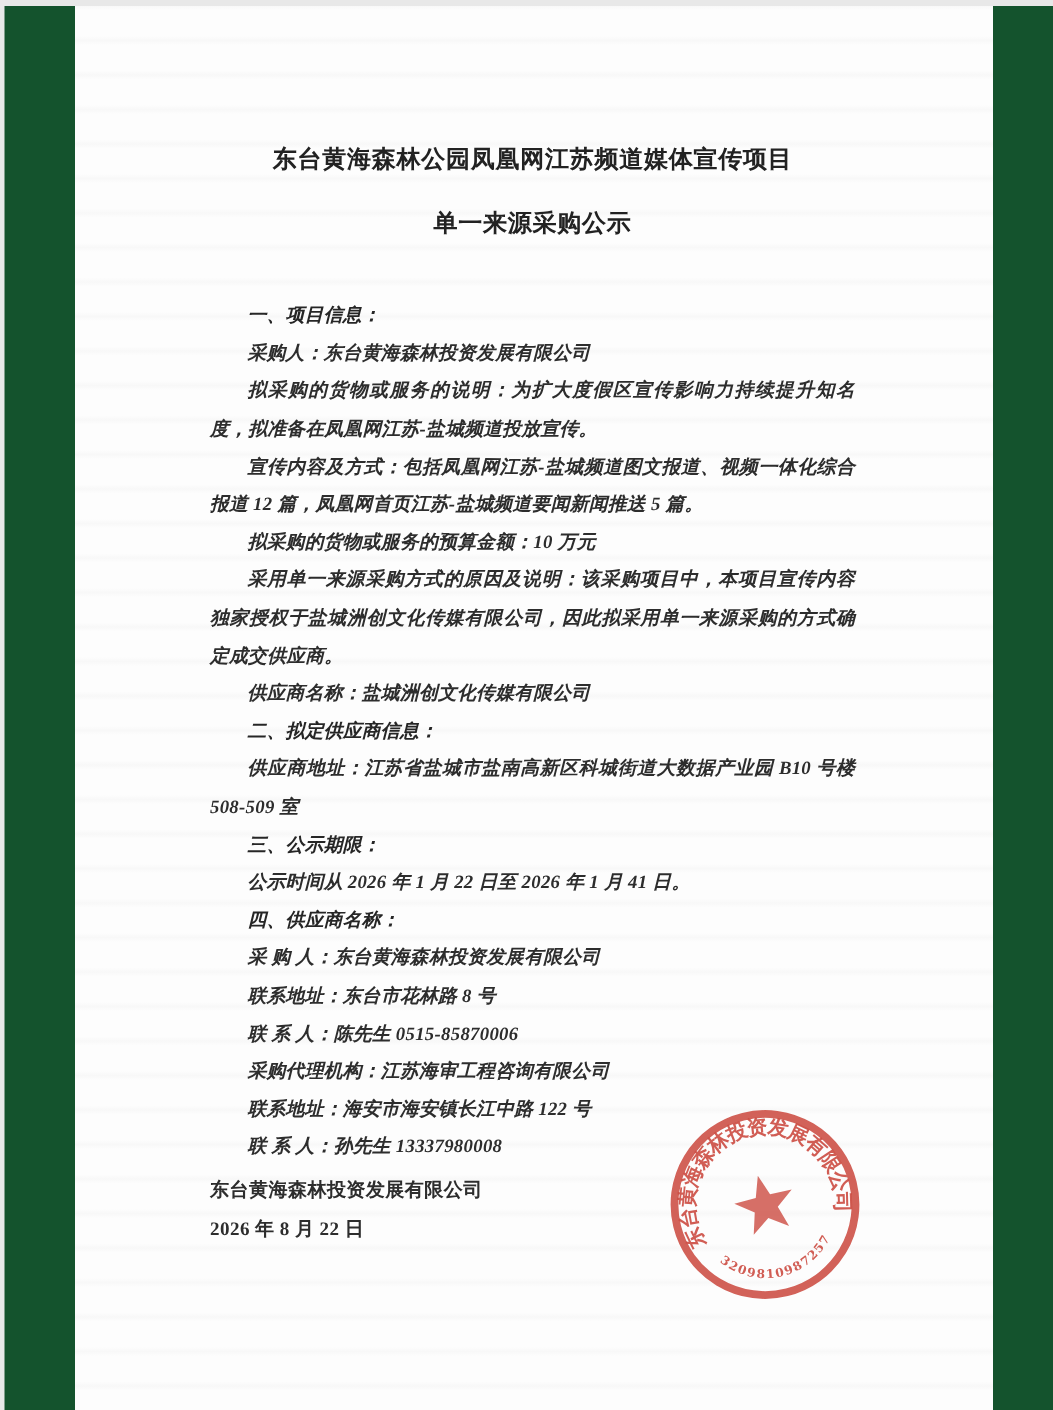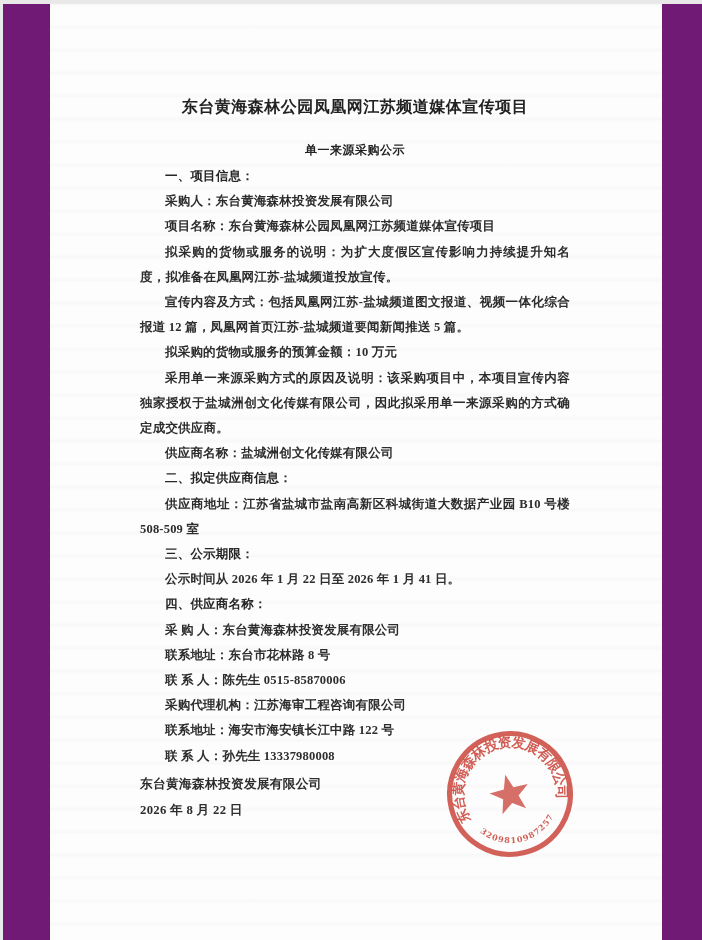--- a/index.html
+++ b/index.html
@@ -5,21 +5,21 @@
   html, body {
     margin: 0;
     padding: 0;
     background: #ffffff;
     font-family: "Liberation Serif", "DejaVu Serif", serif;
   }
   .stage {
     position: relative;
     width: 702px;
     height: 940px;
-    background: #701a75;
+    background: #14532d;
     overflow: hidden;
   }
   .edge-top {
     position: absolute;
     left: 0; top: 0;
     width: 702px; height: 4px;
     background: #e8e8e8;
   }
   .edge-left {
     position: absolute;
@@ -47,30 +47,31 @@
     margin: 0;
     font-size: 16px;
     font-weight: 700;
     letter-spacing: 0.5px;
     text-align: center;
     color: #222222;
     line-height: 24px;
   }
   .doc-subtitle {
     margin: 19px 0 0 0;
-    font-size: 12px;
+    font-size: 16px;
     font-weight: 700;
     letter-spacing: 0.5px;
     text-align: center;
     color: #222222;
     line-height: 24px;
   }
   .doc-body {
-    margin-top: 2px;
+    margin-top: 36px;
     width: 430px;
+    font-style: italic;
   }
   .para {
     margin: 0;
     font-size: 12.5px;
     font-weight: 600;
     letter-spacing: 0.2px;
     line-height: 25.2px;
     text-indent: 2em;
     text-align: justify;
     color: #2d2d2d;
@@ -143,21 +144,20 @@
   <div class="edge-top"></div>
   <div class="edge-left"></div>
 
   <div class="paper">
     <h1 class="doc-title">东台黄海森林公园凤凰网江苏频道媒体宣传项目</h1>
     <h2 class="doc-subtitle">单一来源采购公示</h2>
 
     <div class="doc-body">
         <p class="para heading">一、项目信息：</p>
         <p class="para">采购人：东台黄海森林投资发展有限公司</p>
-        <p class="para">项目名称：东台黄海森林公园凤凰网江苏频道媒体宣传项目</p>
         <p class="para">拟采购的货物或服务的说明：为扩大度假区宣传影响力持续提升知名度，拟准备在凤凰网江苏-盐城频道投放宣传。</p>
         <p class="para">宣传内容及方式：包括凤凰网江苏-盐城频道图文报道、视频一体化综合报道 12 篇，凤凰网首页江苏-盐城频道要闻新闻推送 5 篇。</p>
         <p class="para">拟采购的货物或服务的预算金额：10 万元</p>
         <p class="para">采用单一来源采购方式的原因及说明：该采购项目中，本项目宣传内容独家授权于盐城洲创文化传媒有限公司，因此拟采用单一来源采购的方式确定成交供应商。</p>
         <p class="para">供应商名称：盐城洲创文化传媒有限公司</p>
         <p class="para heading">二、拟定供应商信息：</p>
         <p class="para">供应商地址：江苏省盐城市盐南高新区科城街道大数据产业园 B10 号楼508-509 室</p>
         <p class="para heading">三、公示期限：</p>
         <p class="para">公示时间从 2026 年 1 月 22 日至 2026 年 1 月 41 日。</p>
         <p class="para heading">四、供应商名称：</p>

